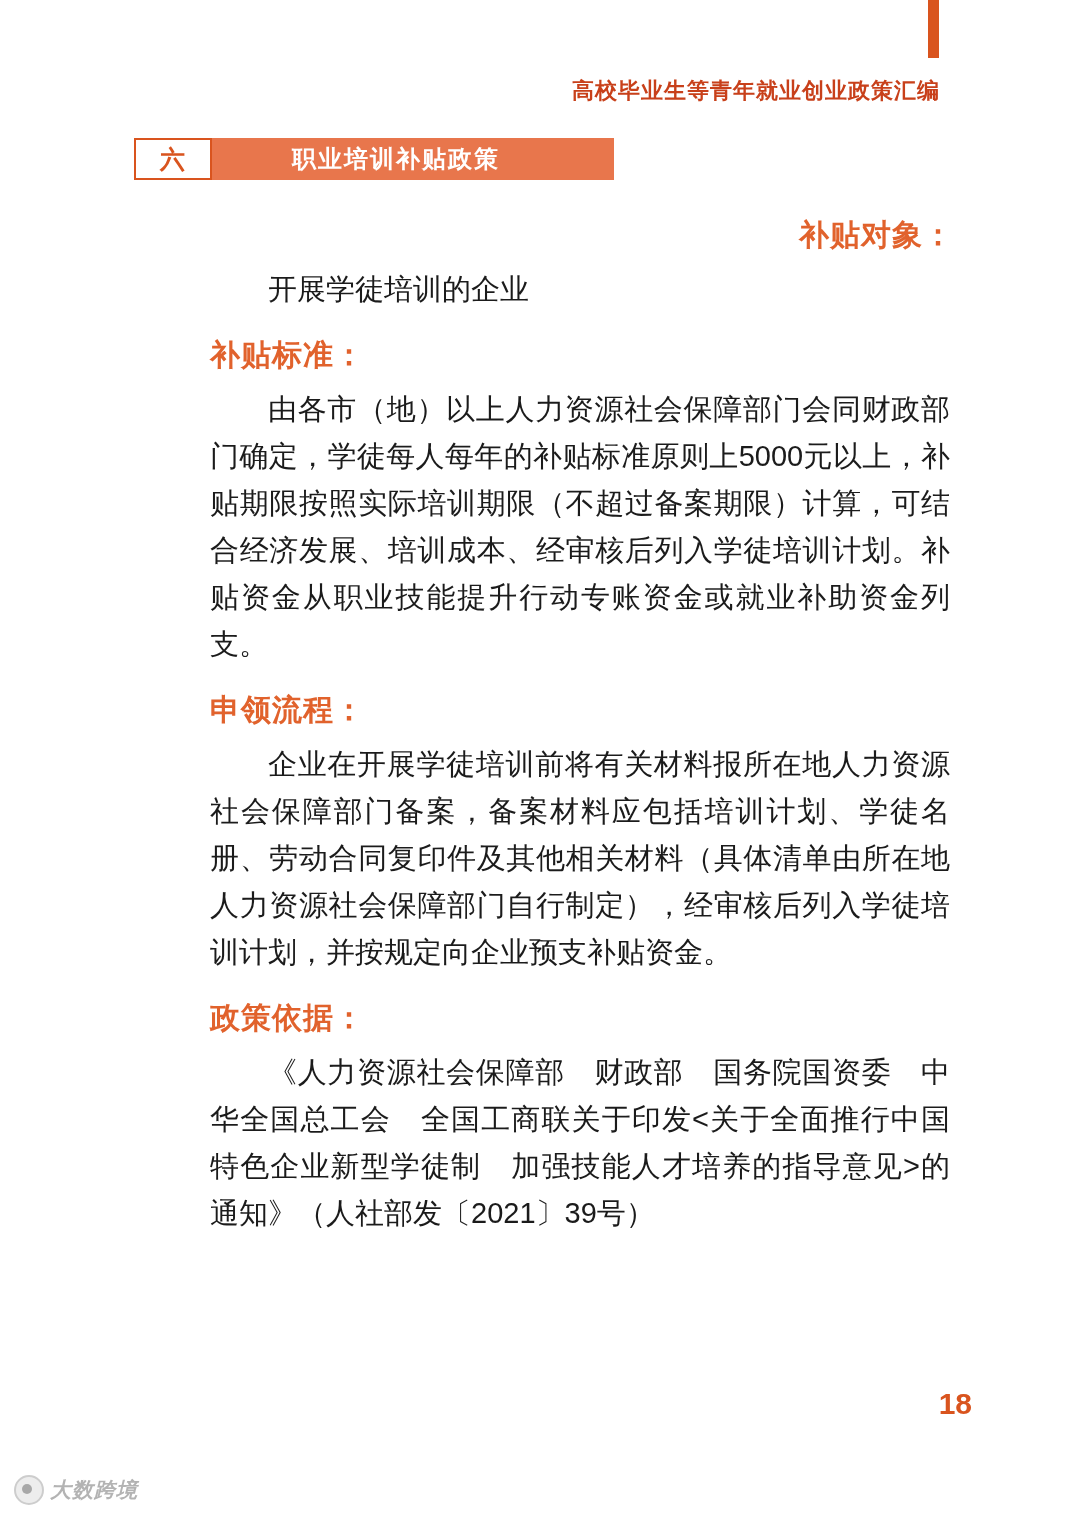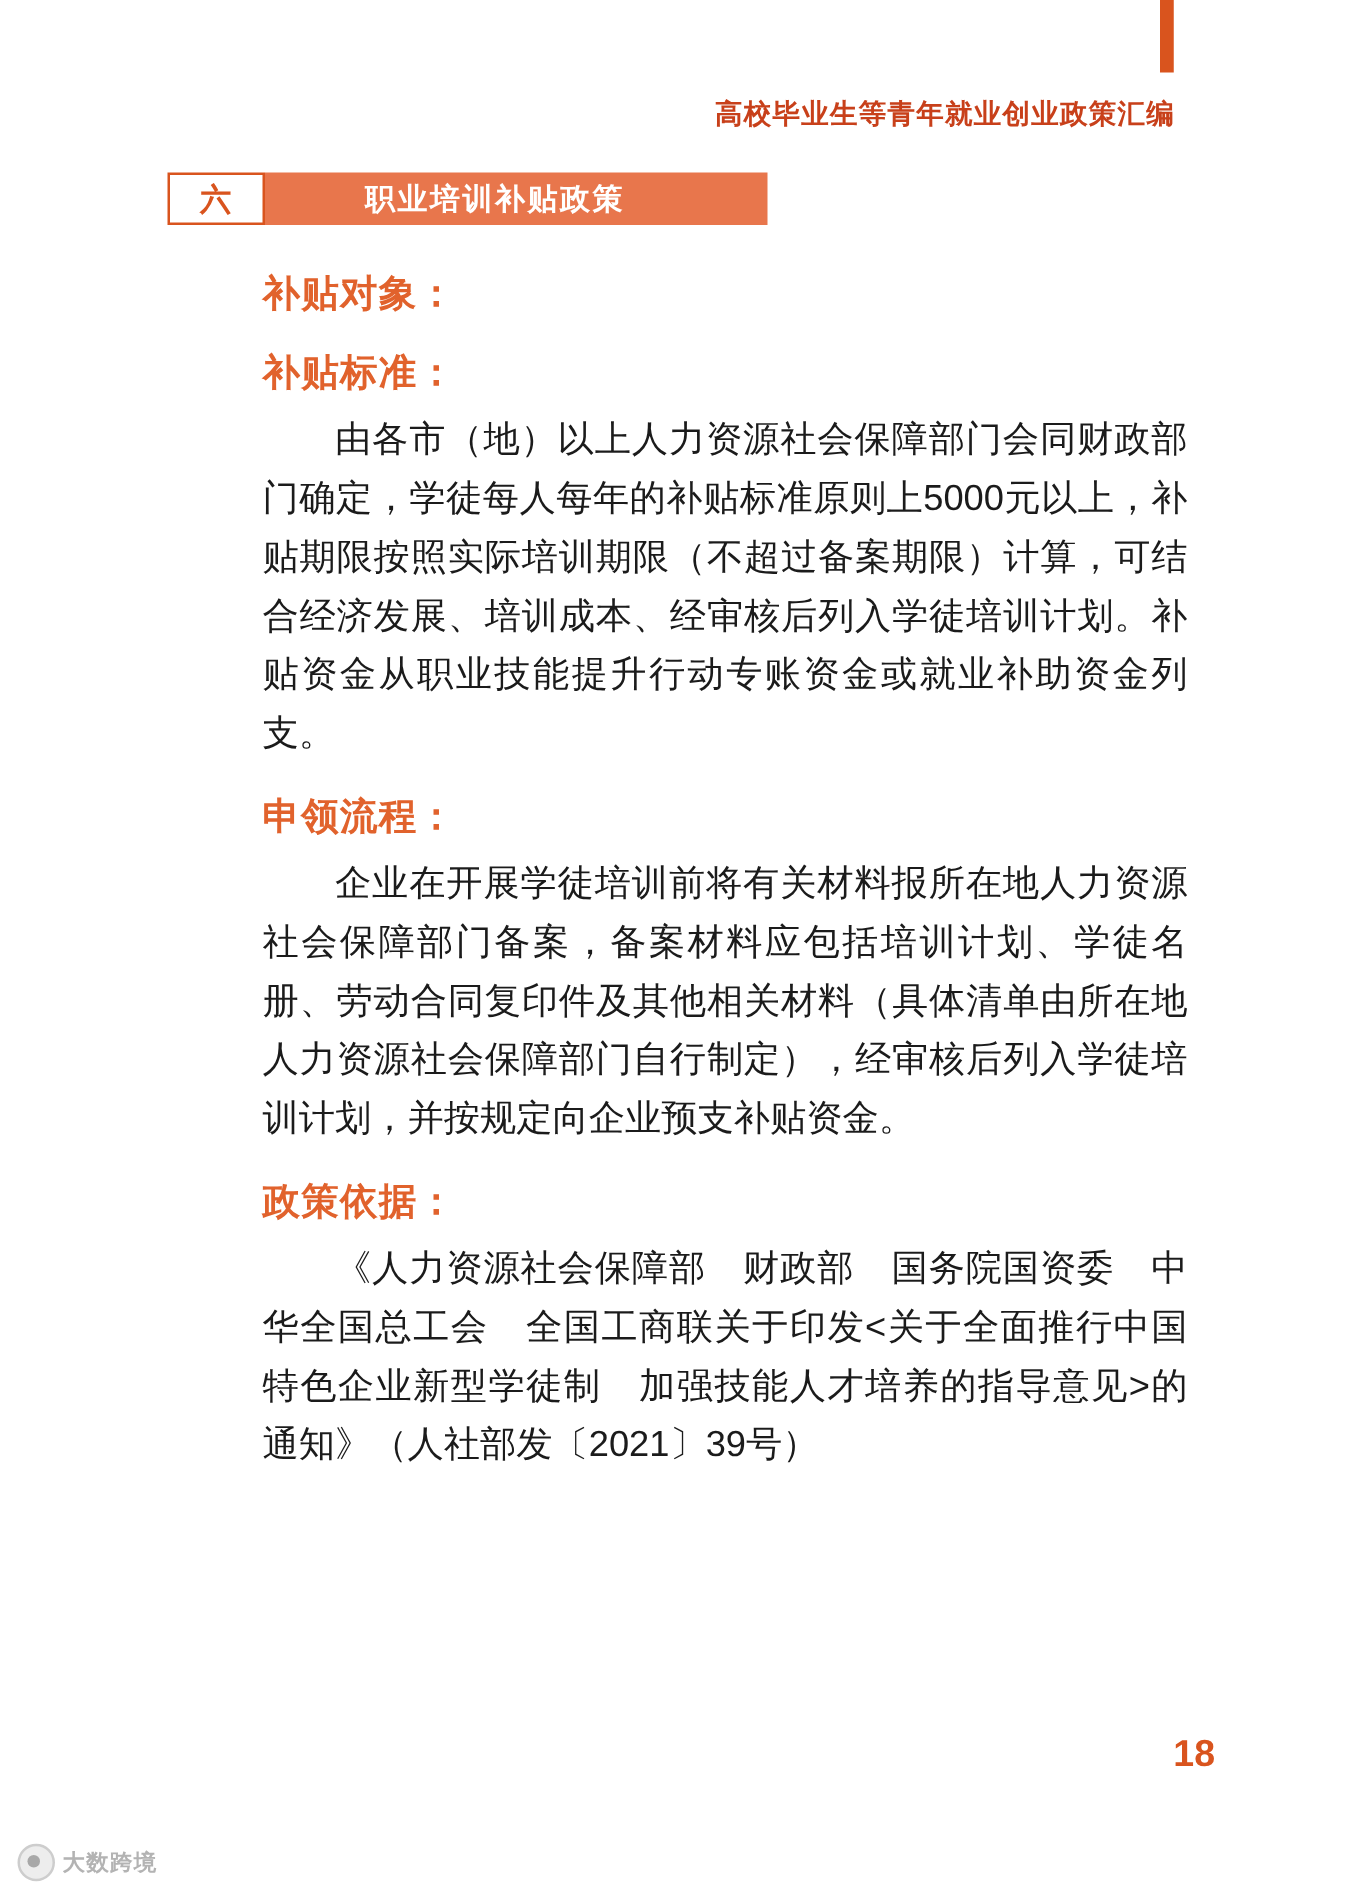--- a/index.html
+++ b/index.html
@@ -86,21 +86,21 @@
     width: 820px;
   }
 
   .label {
     color: #e1622c;
     font-size: 30px;
     font-weight: 700;
     letter-spacing: 1px;
     margin: 22px 0 10px 76px;
   }
-  .label.first { margin-top: 10px; }
+  .label.first { margin-top: 10px; text-align: right; }
 
   .para {
     font-size: 29px;
     line-height: 1.62;
     color: #1b1b1b;
     text-align: justify;
     text-justify: inter-ideograph;
     margin: 0 0 4px 0;
     padding-left: 76px;
     padding-right: 4px;
@@ -142,43 +142,45 @@
     content: "";
     position: absolute;
     left: 6px;
     top: 7px;
     width: 10px;
     height: 10px;
     border-radius: 50%;
     background: #8c8c8c;
   }
   .wm-text {
-    font-size: 18px;
+    font-size: 21px;
     color: #9a9a9a;
     letter-spacing: 1px;
     font-weight: 700;
+    font-style: italic;
   }
 </style>
 </head>
 <body>
 
 <div class="page">
 
   <div class="header-bar"></div>
 
   <div class="running-head">高校毕业生等青年就业创业政策汇编</div>
 
   <div class="section-head">
     <div class="section-num">六</div>
     <div class="section-title">职业培训补贴政策</div>
   </div>
 
   <div class="content">
 
     <div class="label first">补贴对象：</div>
+    <p class="para short">开展学徒培训的企业</p>
 
     <div class="label">补贴标准：</div>
     <p class="para">由各市（地）以上人力资源社会保障部门会同财政部门确定，学徒每人每年的补贴标准原则上5000元以上，补贴期限按照实际培训期限（不超过备案期限）计算，可结合经济发展、培训成本、经审核后列入学徒培训计划。补贴资金从职业技能提升行动专账资金或就业补助资金列支。</p>
 
     <div class="label">申领流程：</div>
     <p class="para">企业在开展学徒培训前将有关材料报所在地人力资源社会保障部门备案，备案材料应包括培训计划、学徒名册、劳动合同复印件及其他相关材料（具体清单由所在地人力资源社会保障部门自行制定），经审核后列入学徒培训计划，并按规定向企业预支补贴资金。</p>
 
     <div class="label">政策依据：</div>
     <p class="para">《人力资源社会保障部　财政部　国务院国资委　中华全国总工会　全国工商联关于印发&lt;关于全面推行中国特色企业新型学徒制　加强技能人才培养的指导意见&gt;的通知》（人社部发〔2021〕39号）</p>
 

